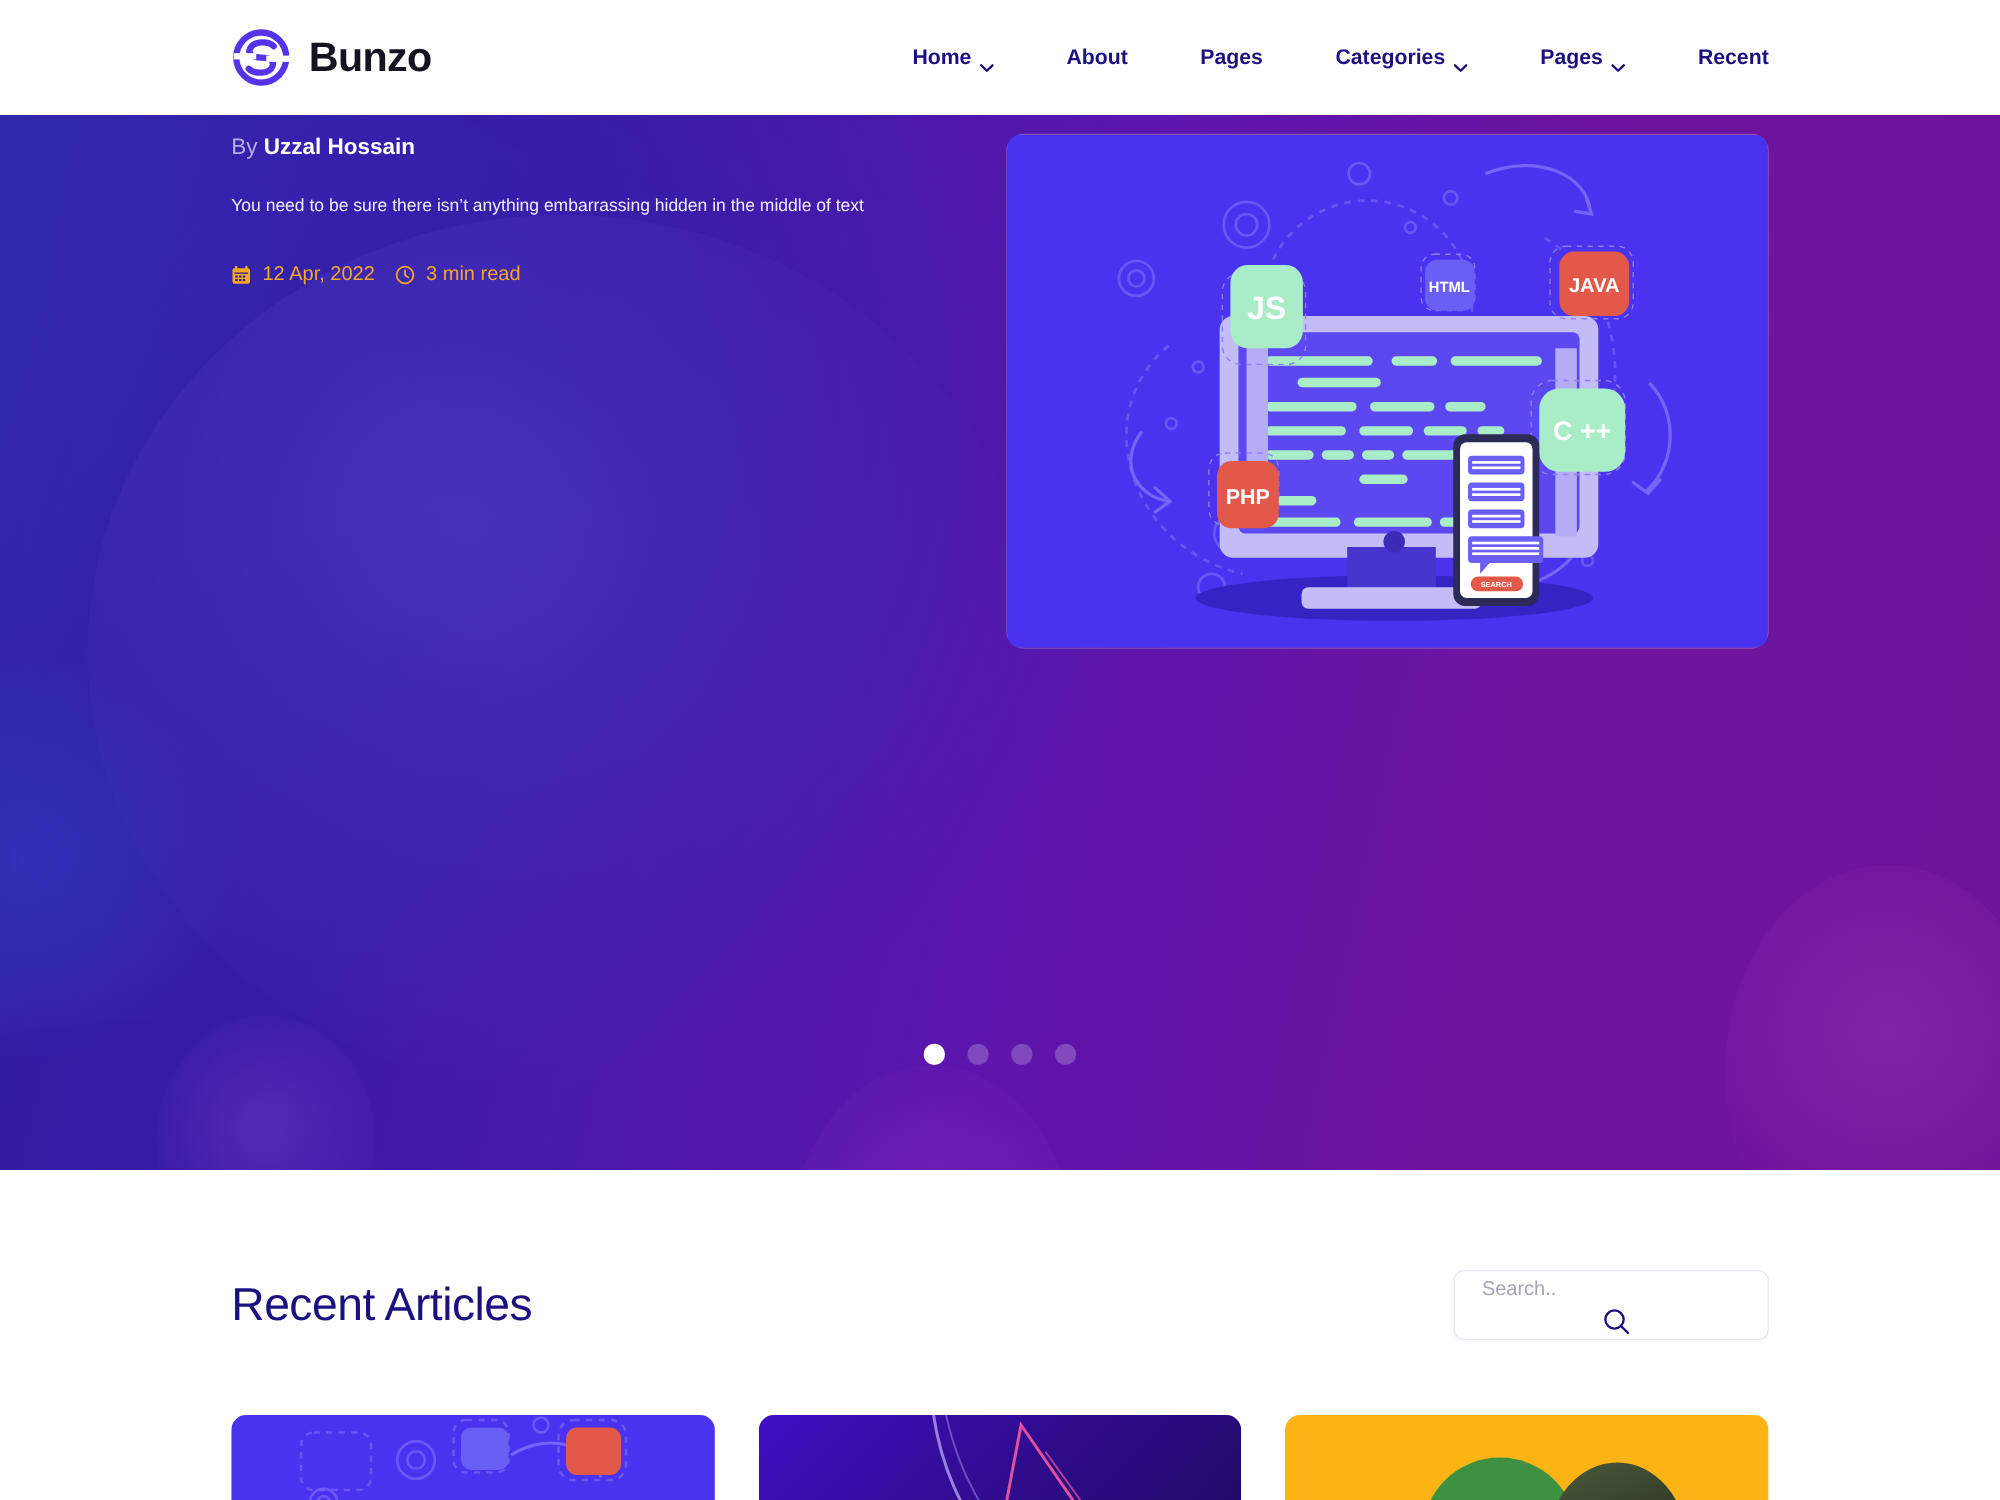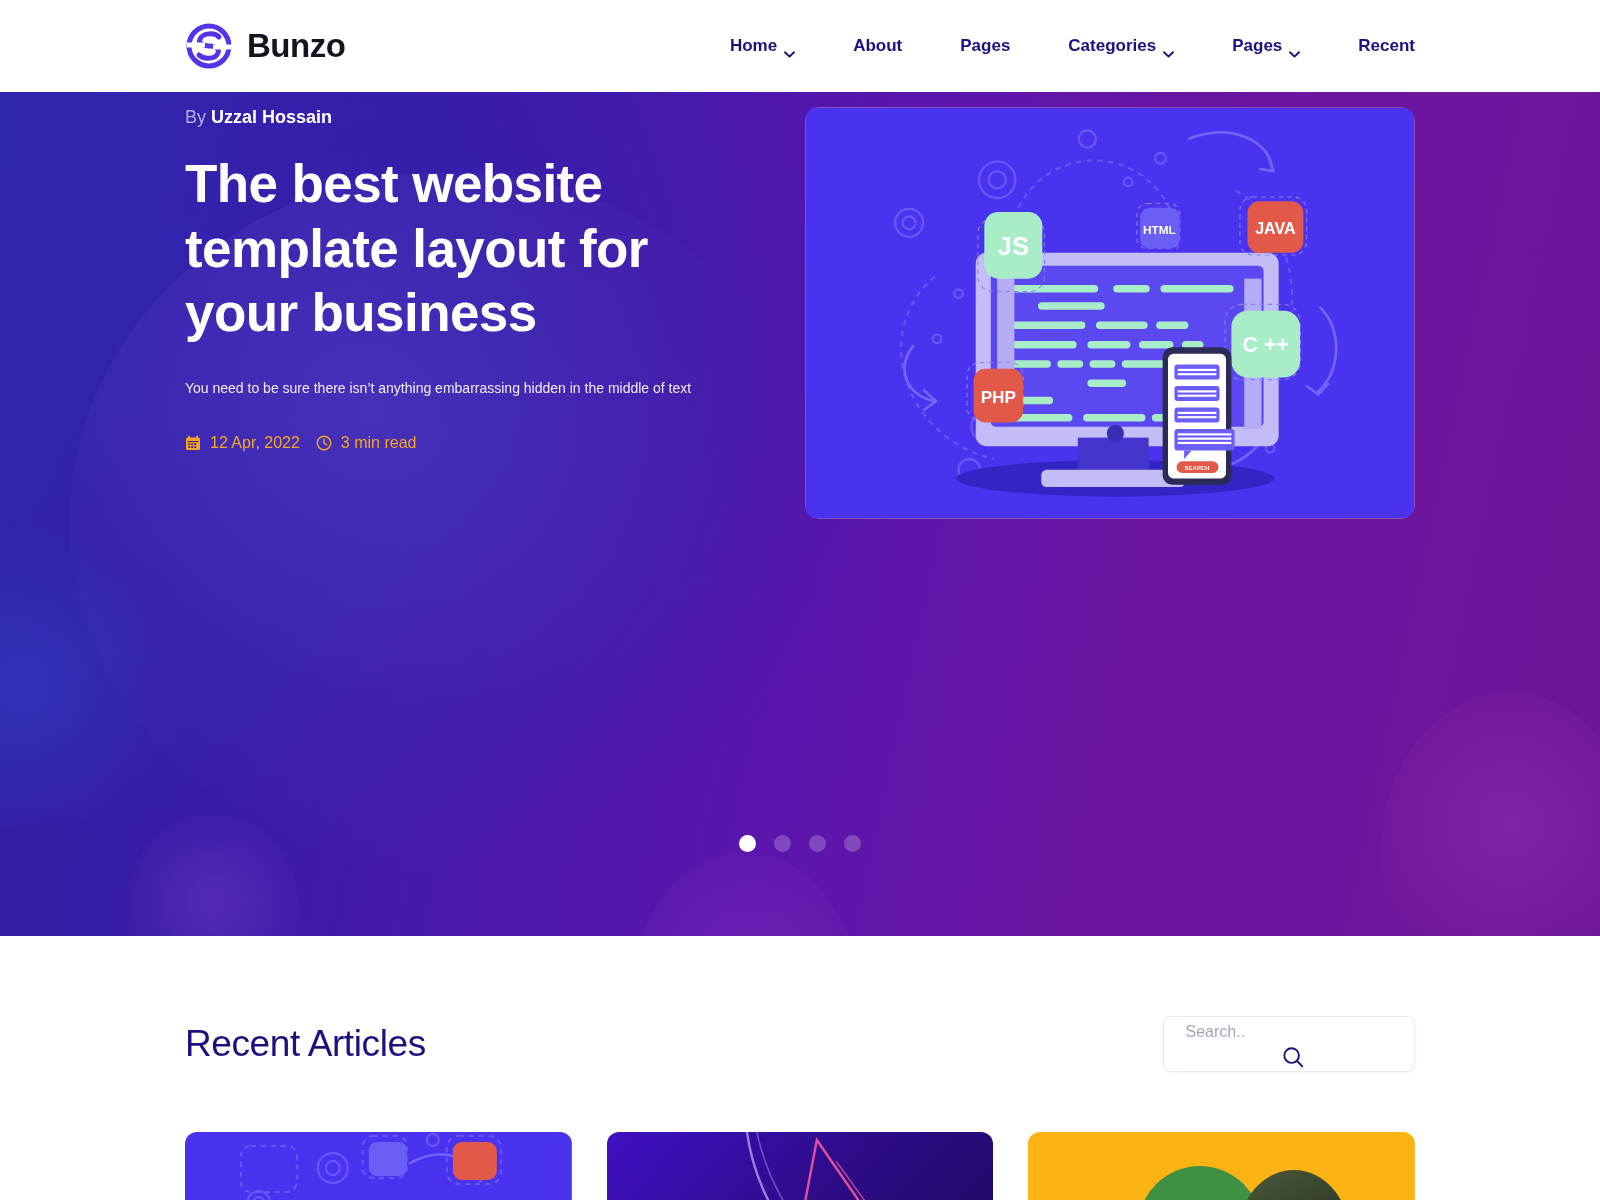--- a/index.html
+++ b/index.html
@@ -271,21 +271,20 @@
     <span class="blob blob-d"></span>
     <span class="blob blob-e"></span>
   </div>
 
   <div class="hero-inner">
     <div class="hero-copy">
       <div class="byline">
         <span>By</span>
         <b>Uzzal Hossain</b>
       </div>
-      <h1 class="hero-title">The best website template layout for your business</h1>
       <p class="hero-sub">You need to be sure there isn’t anything embarrassing hidden in the middle of text</p>
       <div class="hero-meta">
         <div class="meta-chip">
           <span>
             <svg viewBox="0 0 16 16" width="16" height="16">
               <rect x="1" y="2.6" width="14" height="12.4" rx="1.6" fill="#f5a623"></rect>
               <rect x="3" y="0.5" width="1.8" height="3.4" rx="0.9" fill="#f5a623"></rect>
               <rect x="11.2" y="0.5" width="1.8" height="3.4" rx="0.9" fill="#f5a623"></rect>
               <rect x="2.6" y="6" width="10.8" height="1.1" fill="#3b1f8f"></rect>
               <g fill="#3b1f8f">

